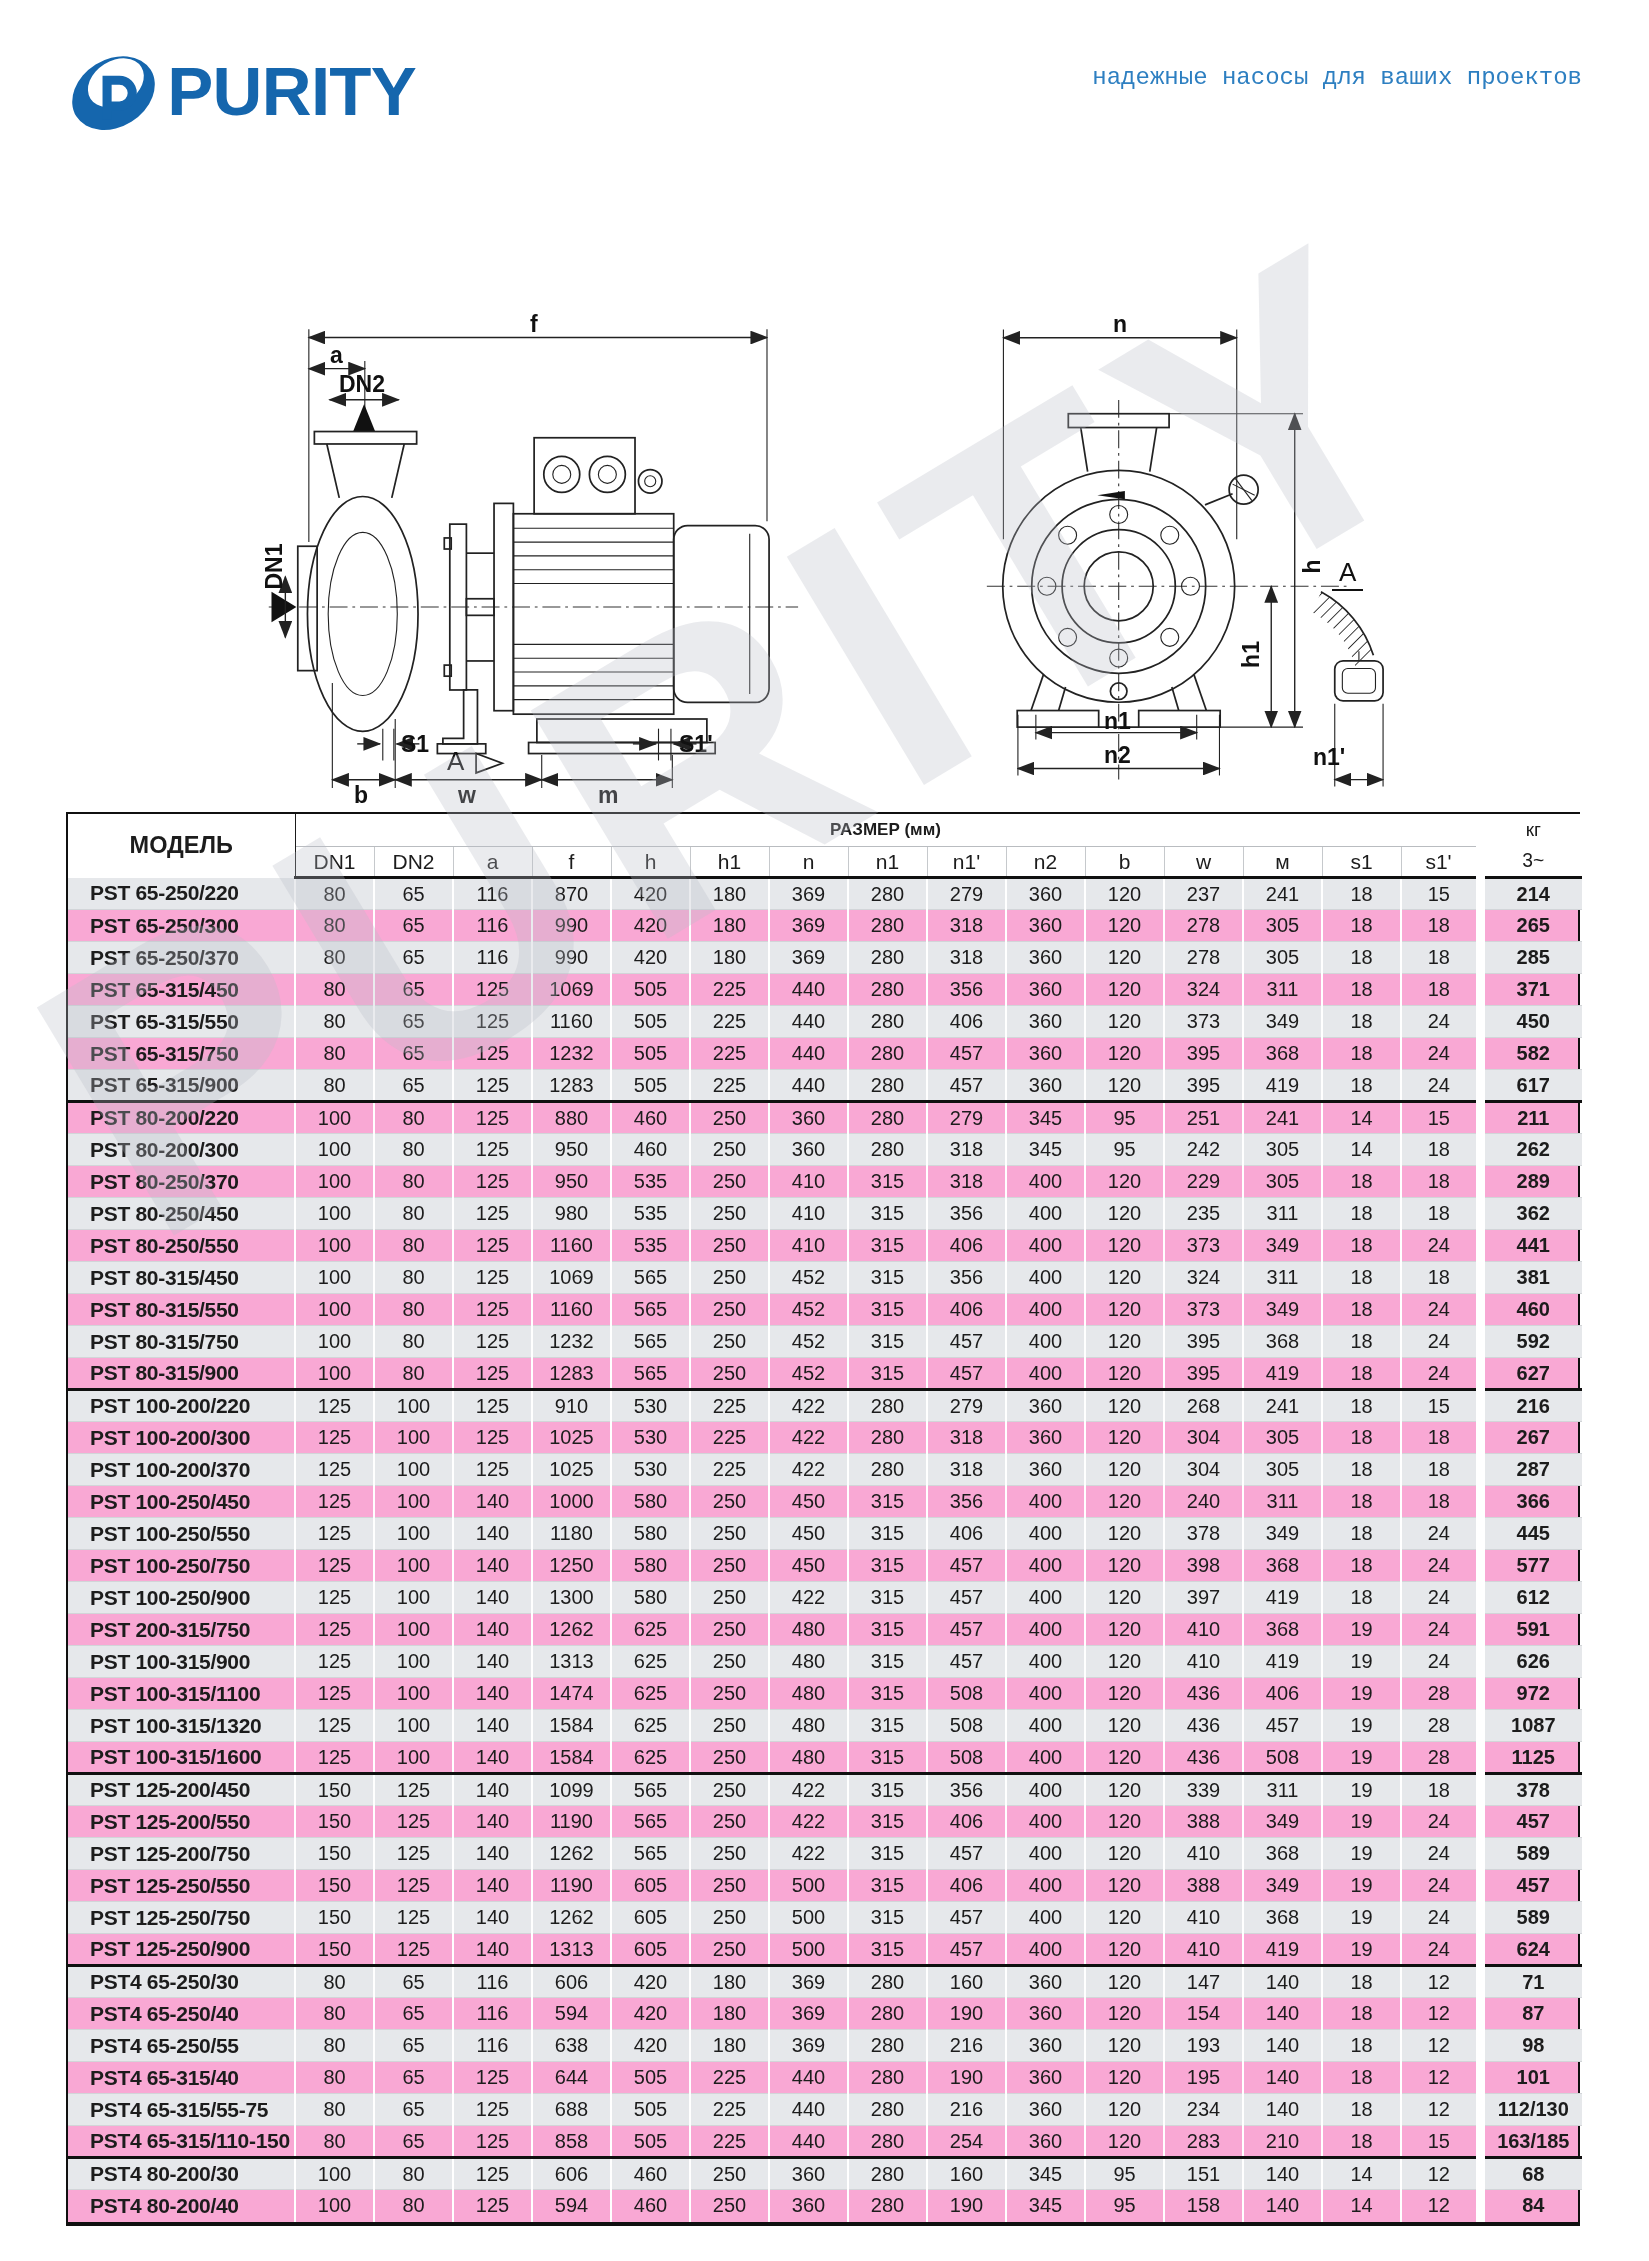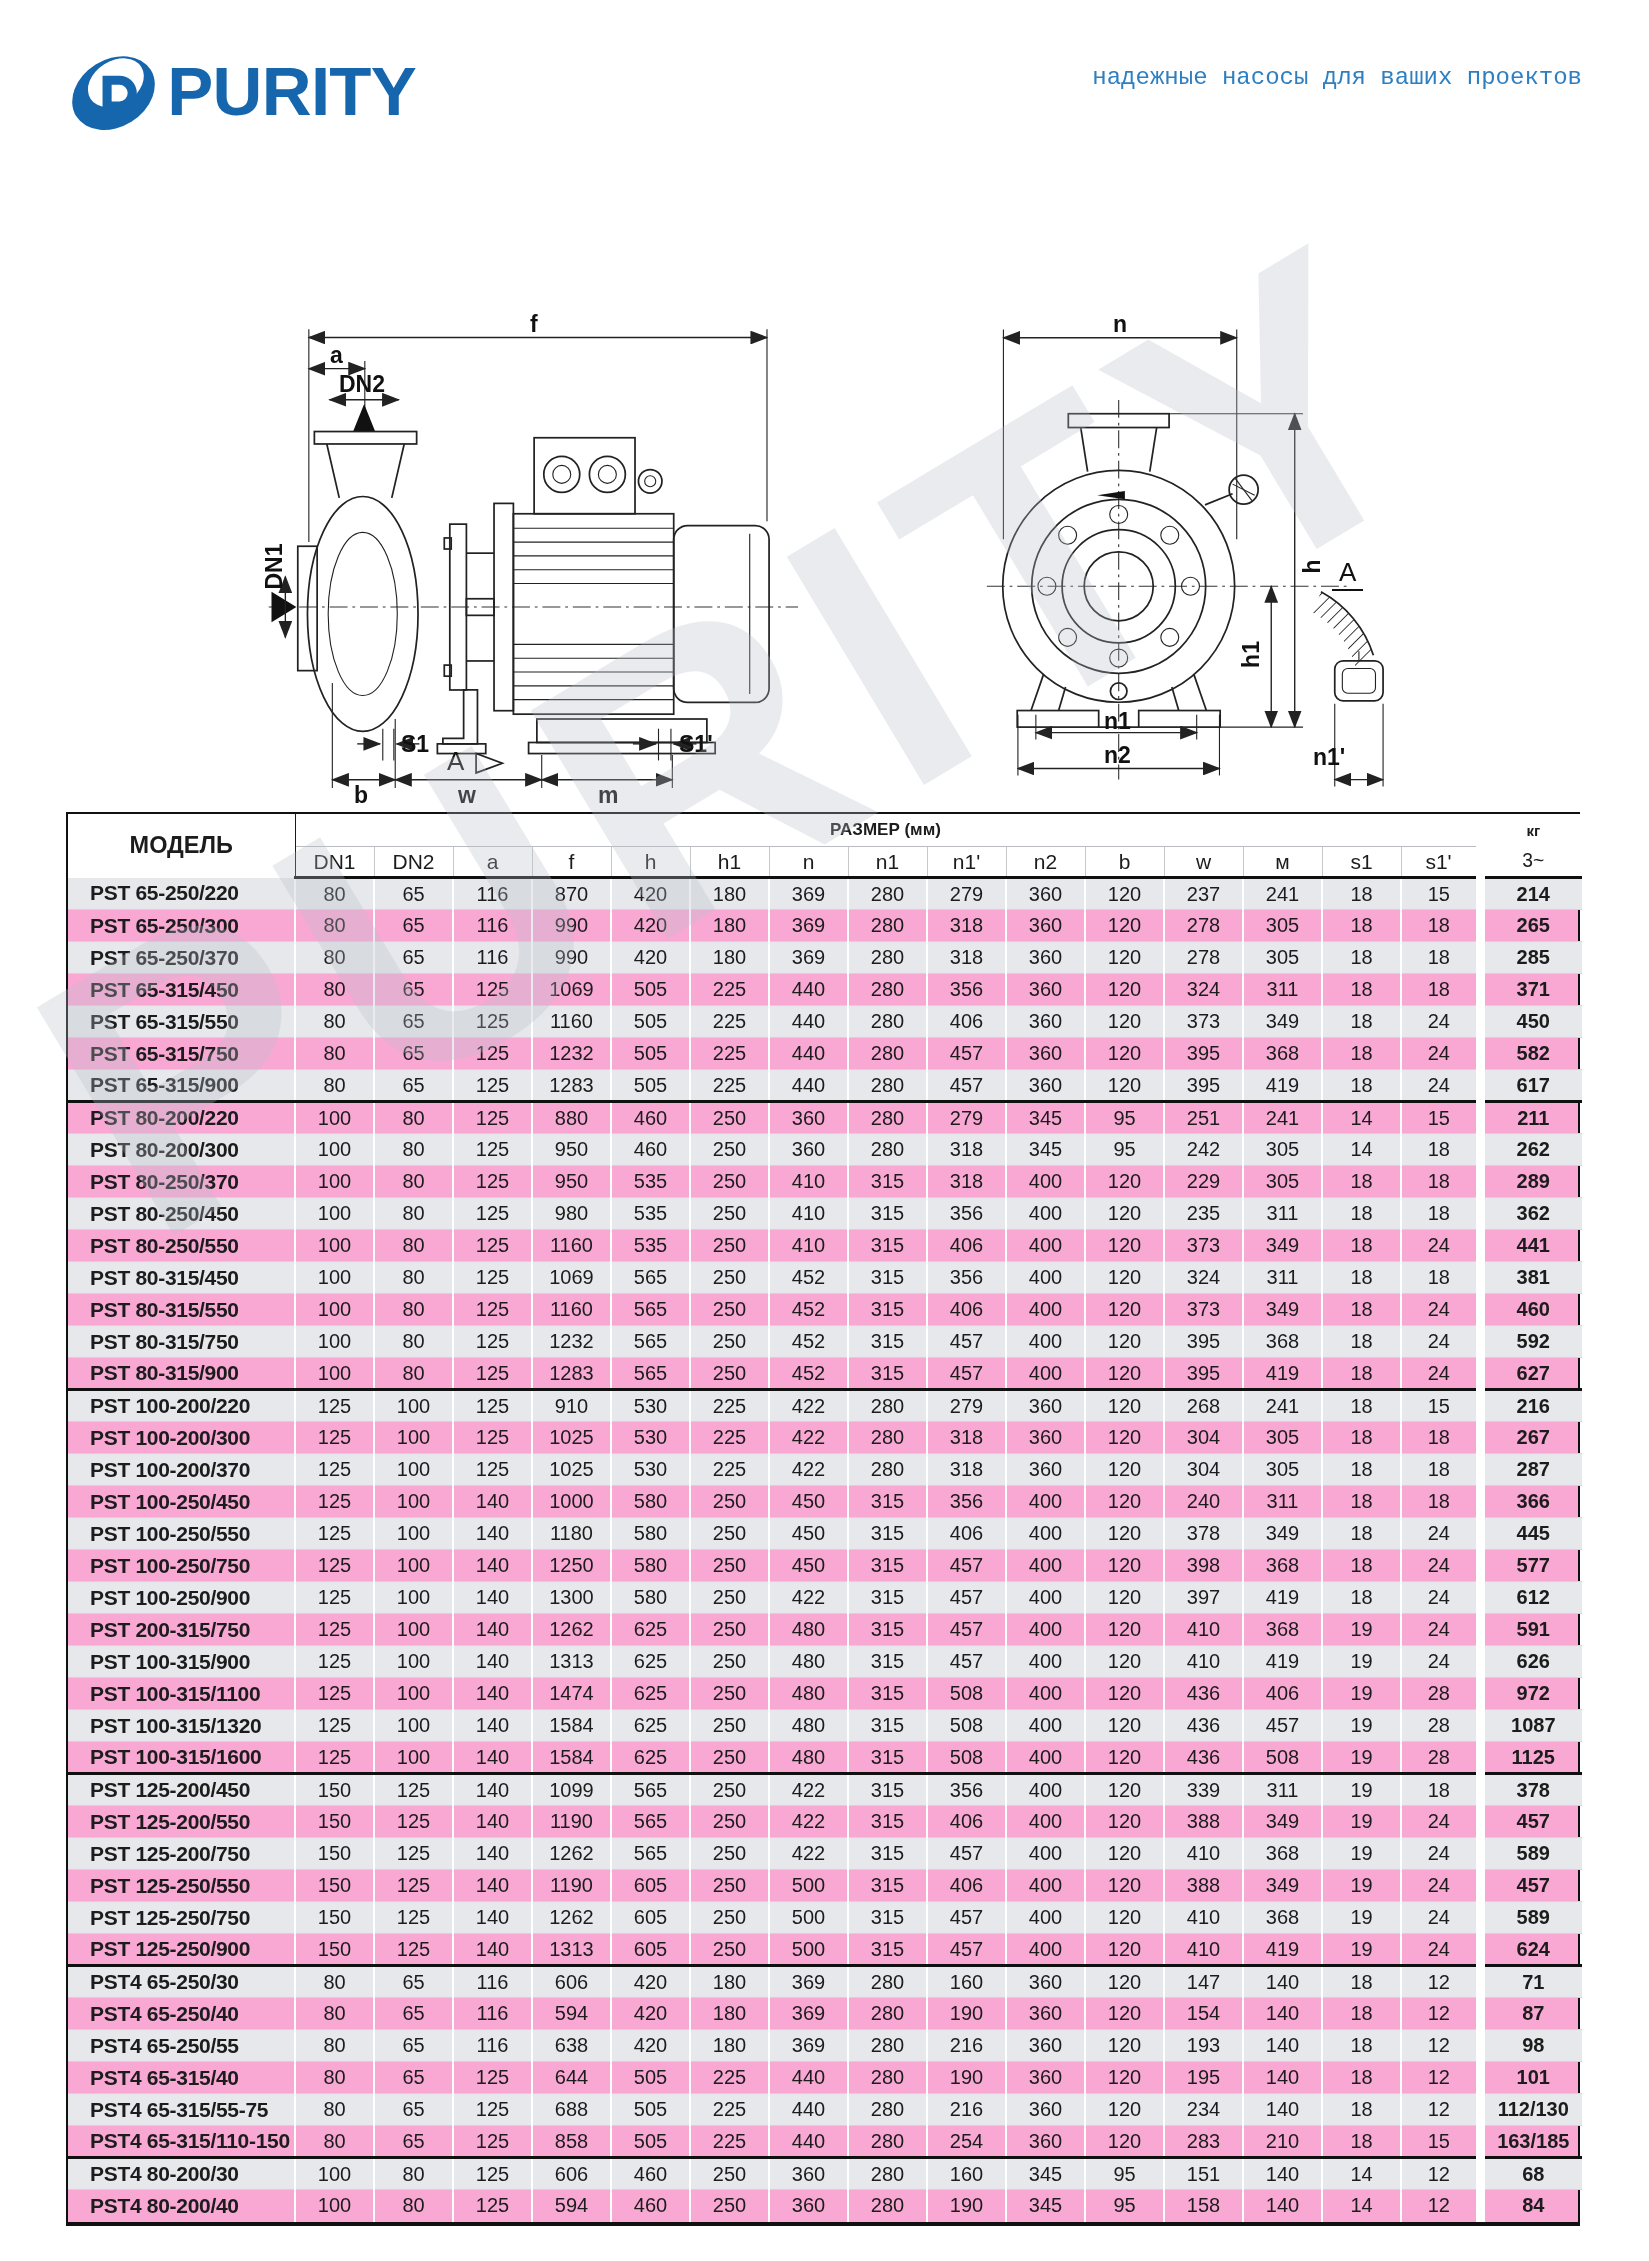--- a/index.html
+++ b/index.html
@@ -46,21 +46,21 @@
   col.c-model{width:227px;}
   col.c-val{width:79px;}
   col.c-kg{width:102px;}
   th,td{padding:0;vertical-align:middle;}
   thead th{font-weight:normal;background:#fff;}
   th.model-h{font-size:23.5px;font-weight:bold;border-right:1.4px solid #1a1a1a;}
   th.size-h{font-size:17px;font-weight:bold;height:32px;border-bottom:0.7px solid #b9bcc0;border-right:1.4px solid #1a1a1a;}
   th.col-h{font-size:21px;height:29px;border-left:0.7px solid #c6c9cc;}
   th.col-h.first{border-left:none;}
   th.col-h.last{border-right:1.4px solid #1a1a1a;}
-  th.kg-h{font-size:15px;font-weight:bold;border-left:9.7px solid #fff;}
+  th.kg-h{font-size:19px;font-weight:normal;border-left:9.7px solid #fff;}
   th.kg-sub{font-size:19.3px;border-left:9.7px solid #fff;}
   thead tr.labels th{border-bottom:3.5px solid #101010;}
   tbody tr{height:32px;}
   tbody tr.striped td{background:#e6e8eb;}
   tbody td{font-size:20px;text-align:center;border-top:0.7px solid #d2d5d8;}
   tbody tr.group-start td{border-top:3.5px solid #101010;}
   tbody tr:first-child td{border-top:none;}
   td.model{font-weight:bold;text-align:left;padding-left:22px;font-size:21px;letter-spacing:-0.3px;}
   td.val{border-left:2.1px solid #fff;}
   td.kg{border-left:9.7px solid #fff;font-weight:bold;}

